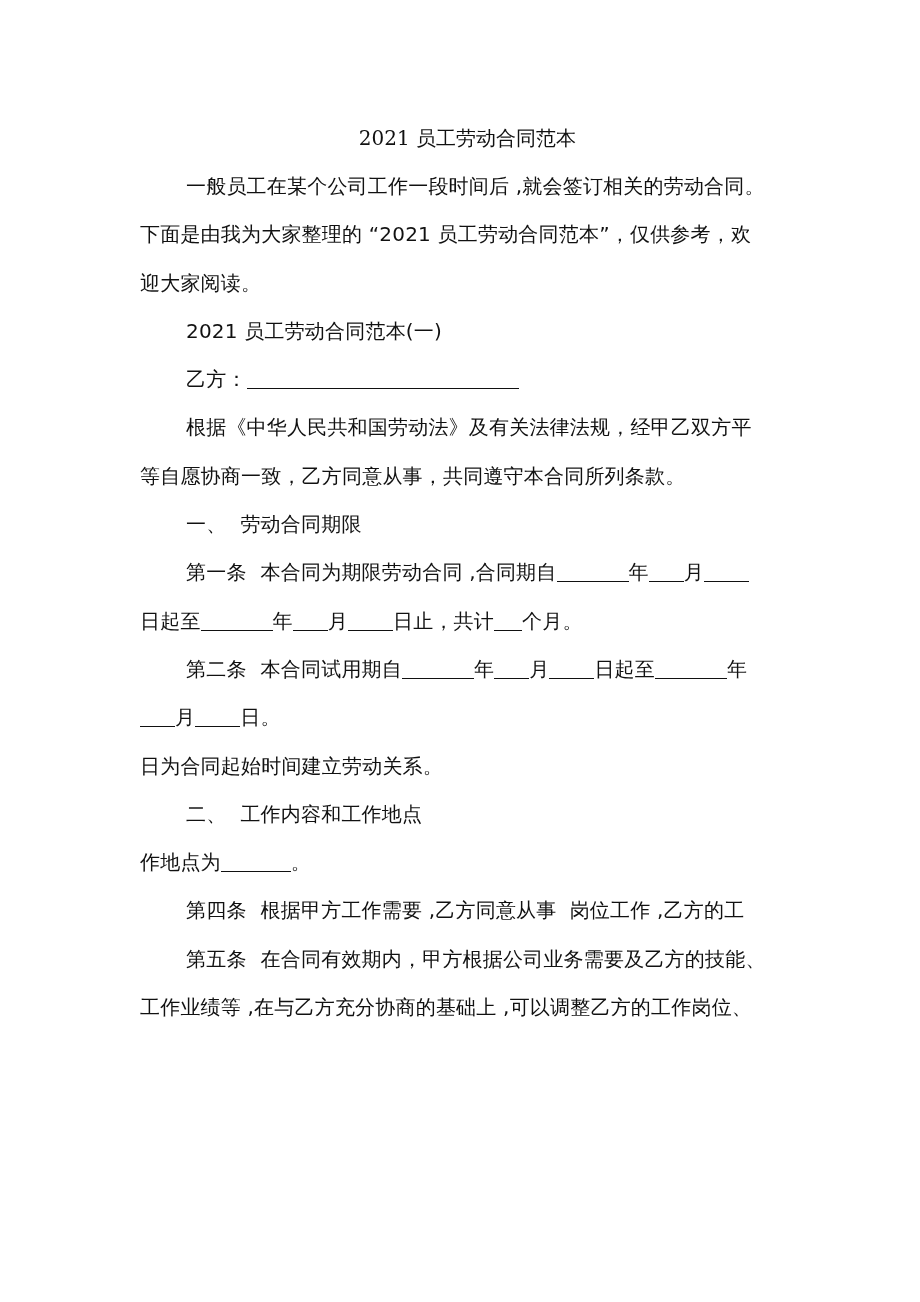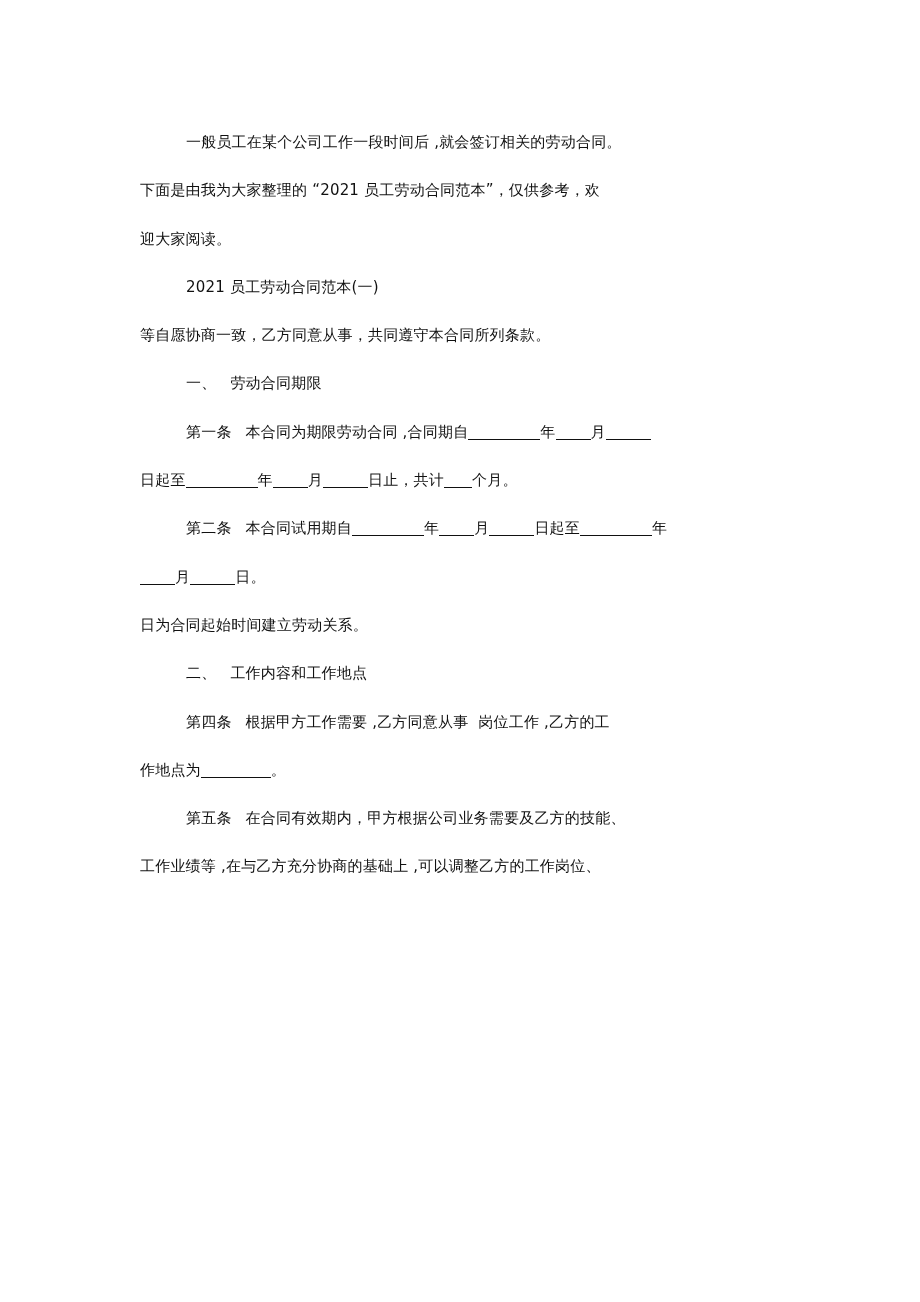--- a/index.html
+++ b/index.html
@@ -27,21 +27,21 @@
       text-align: center;
       height: 40px;
       line-height: 40px;
       margin-bottom: 4px;
       padding-left: 10px;
     }
     .indent {
       text-indent: 46px;
     }
     .line {
-      font-size: 15px;
+      font-size: 20px;
       line-height: 48.3px;
       margin: 0;
       white-space: nowrap;
       letter-spacing: 0.2px;
     }
     .line.indent { text-indent: 46px; }
     .blank {
       display: inline-block;
       border-bottom: 1.3px solid #111;
       height: 22px;
@@ -54,41 +54,44 @@
     .b4 { width: 45px; }
     .b2 { width: 28px; }
     .b8 { width: 70px; }
     .gap { display: inline-block; width: 14px; }
   </style>
 </head>
 <body>
 
 <div class="page">
 
+  <div class="title">2021 员工劳动合同范本</div>
 
   <p class="line indent">一般员工在某个公司工作一段时间后 ,就会签订相关的劳动合同。</p>
   <p class="line">下面是由我为大家整理的 “2021 员工劳动合同范本”，仅供参考，欢</p>
   <p class="line">迎大家阅读。</p>
 
   <p class="line indent">2021 员工劳动合同范本(一)</p>
 
+  <p class="line indent"><span>乙方：</span><span class="blank b-long"></span></p>
 
+  <p class="line indent">根据《中华人民共和国劳动法》及有关法律法规，经甲乙双方平</p>
   <p class="line">等自愿协商一致，乙方同意从事，共同遵守本合同所列条款。</p>
 
   <p class="line indent"><span>一、</span><span class="gap"></span><span>劳动合同期限</span></p>
 
   <p class="line indent"><span>第一条</span><span class="gap"></span><span>本合同为期限劳动合同 ,合同期自</span><span class="blank b7"></span><span>年</span><span class="blank b3"></span><span>月</span><span class="blank b4"></span></p>
   <p class="line"><span>日起至</span><span class="blank b7"></span><span>年</span><span class="blank b3"></span><span>月</span><span class="blank b4"></span><span>日止，共计</span><span class="blank b2"></span><span>个月。</span></p>
 
   <p class="line indent"><span>第二条</span><span class="gap"></span><span>本合同试用期自</span><span class="blank b7"></span><span>年</span><span class="blank b3"></span><span>月</span><span class="blank b4"></span><span>日起至</span><span class="blank b7"></span><span>年</span></p>
   <p class="line"><span class="blank b3"></span><span>月</span><span class="blank b4"></span><span>日。</span></p>
 
   <p class="line">日为合同起始时间建立劳动关系。</p>
 
   <p class="line indent"><span>二、</span><span class="gap"></span><span>工作内容和工作地点</span></p>
 
+  <p class="line"><span>作地点为</span><span class="blank b8"></span><span>。</span></p>
   <p class="line indent"><span>第四条</span><span class="gap"></span><span style="white-space:pre">根据甲方工作需要 ,乙方同意从事  岗位工作 ,乙方的工</span></p>
-  <p class="line"><span>作地点为</span><span class="blank b8"></span><span>。</span></p>
 
   <p class="line indent"><span>第五条</span><span class="gap"></span><span>在合同有效期内，甲方根据公司业务需要及乙方的技能、</span></p>
   <p class="line">工作业绩等 ,在与乙方充分协商的基础上 ,可以调整乙方的工作岗位、</p>
 
 </div>
 
 </body></html>

